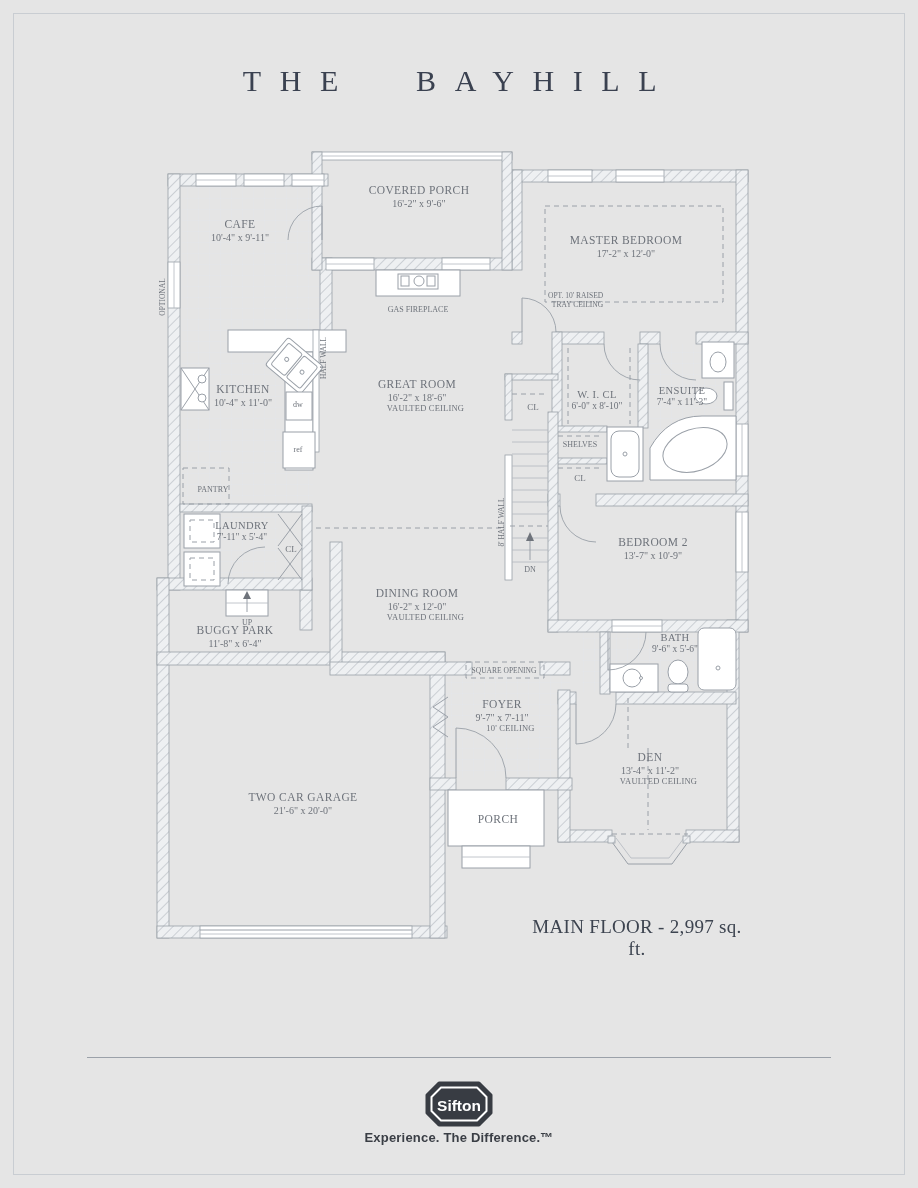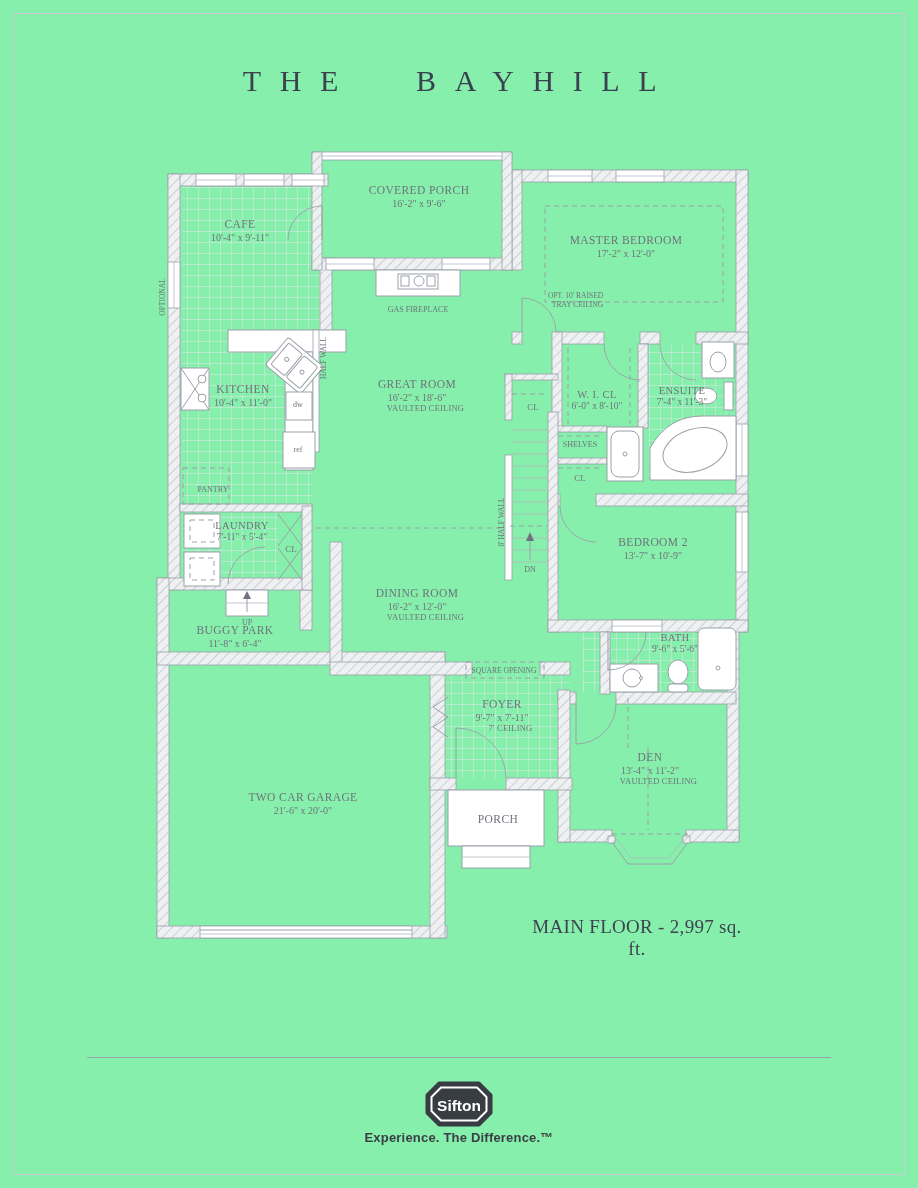--- a/index.html
+++ b/index.html
@@ -1,16 +1,16 @@
 <!DOCTYPE html>
 <html><head>
 <meta charset="utf-8">
 <style>
   html,body{margin:0;padding:0;background:#fff;}
-  .page{position:relative;width:918px;height:1188px;background:#86efac;overflow:hidden;
+  .page{position:relative;width:918px;height:1188px;background:#e5e5e5;overflow:hidden;
         font-family:"Liberation Serif",serif;}
   .page-border{position:absolute;left:13px;top:13px;right:13px;bottom:13px;
         border:1px solid #c9cdd2;pointer-events:none;}
   .title{position:absolute;left:0;right:0;top:64px;text-align:center;
         font-size:30px;color:#3a4150;letter-spacing:.62em;word-spacing:1.1em;
         font-family:"Liberation Serif",serif;}
   .plan-svg{position:absolute;left:0;top:0;}
   
   .lbl{position:absolute;transform:translate(-50%,-50%);text-align:center;
        color:#6e737b;line-height:1.18;white-space:nowrap;}
@@ -340,21 +340,21 @@
     <span class="nm">BUGGY PARK</span>
     <span class="dm">11'-8" x 6'-4"</span>
   </div>
   <div class="lbl" style="left:675px;top:644px">
     <span class="nm" style="font-size:10.5px">BATH</span>
     <span class="dm" style="font-size:9.5px">9'-6" x 5'-6"</span>
   </div>
   <div class="lbl" style="left:502px;top:716px">
     <span class="nm">FOYER</span>
     <span class="dm">9'-7" x 7'-11"</span>
-    <span class="nt">7' CEILING</span>
+    <span class="nt">10' CEILING</span>
   </div>
   <div class="lbl" style="left:650px;top:769px">
     <span class="nm">DEN</span>
     <span class="dm">13'-4" x 11'-2"</span>
     <span class="nt">VAULTED CEILING</span>
   </div>
   <div class="lbl" style="left:303px;top:804px">
     <span class="nm">TWO CAR GARAGE</span>
     <span class="dm">21'-6" x 20'-0"</span>
   </div>

